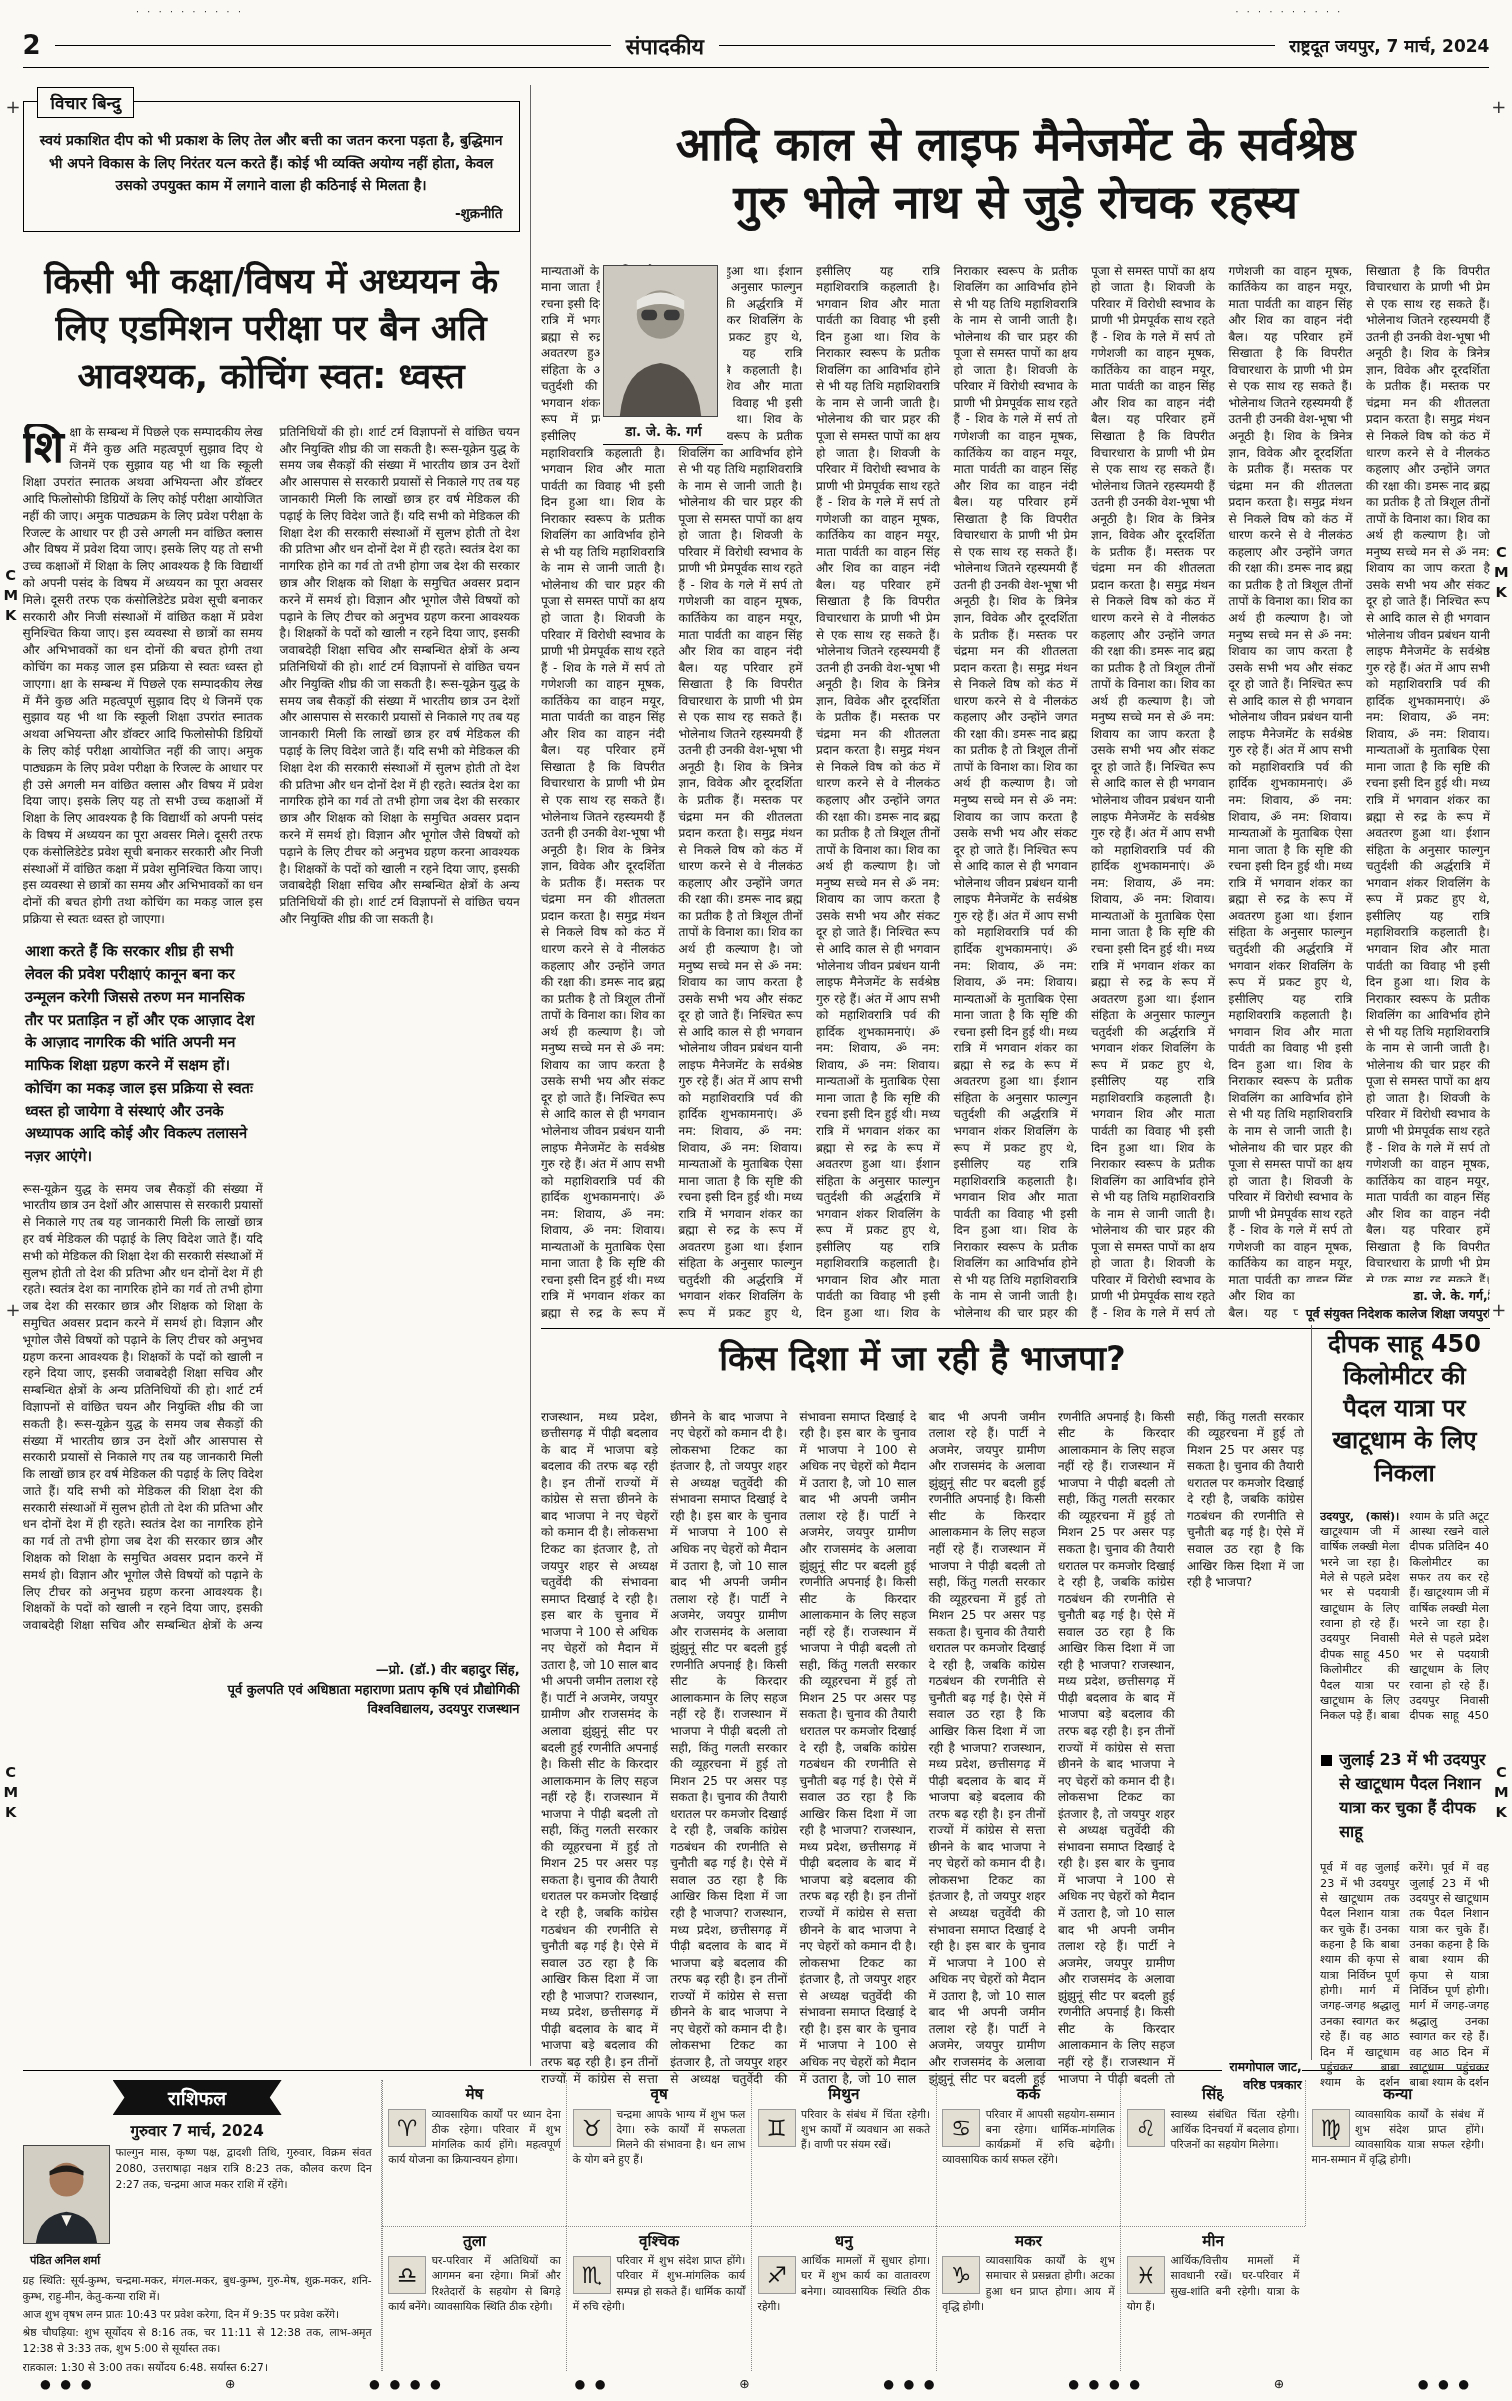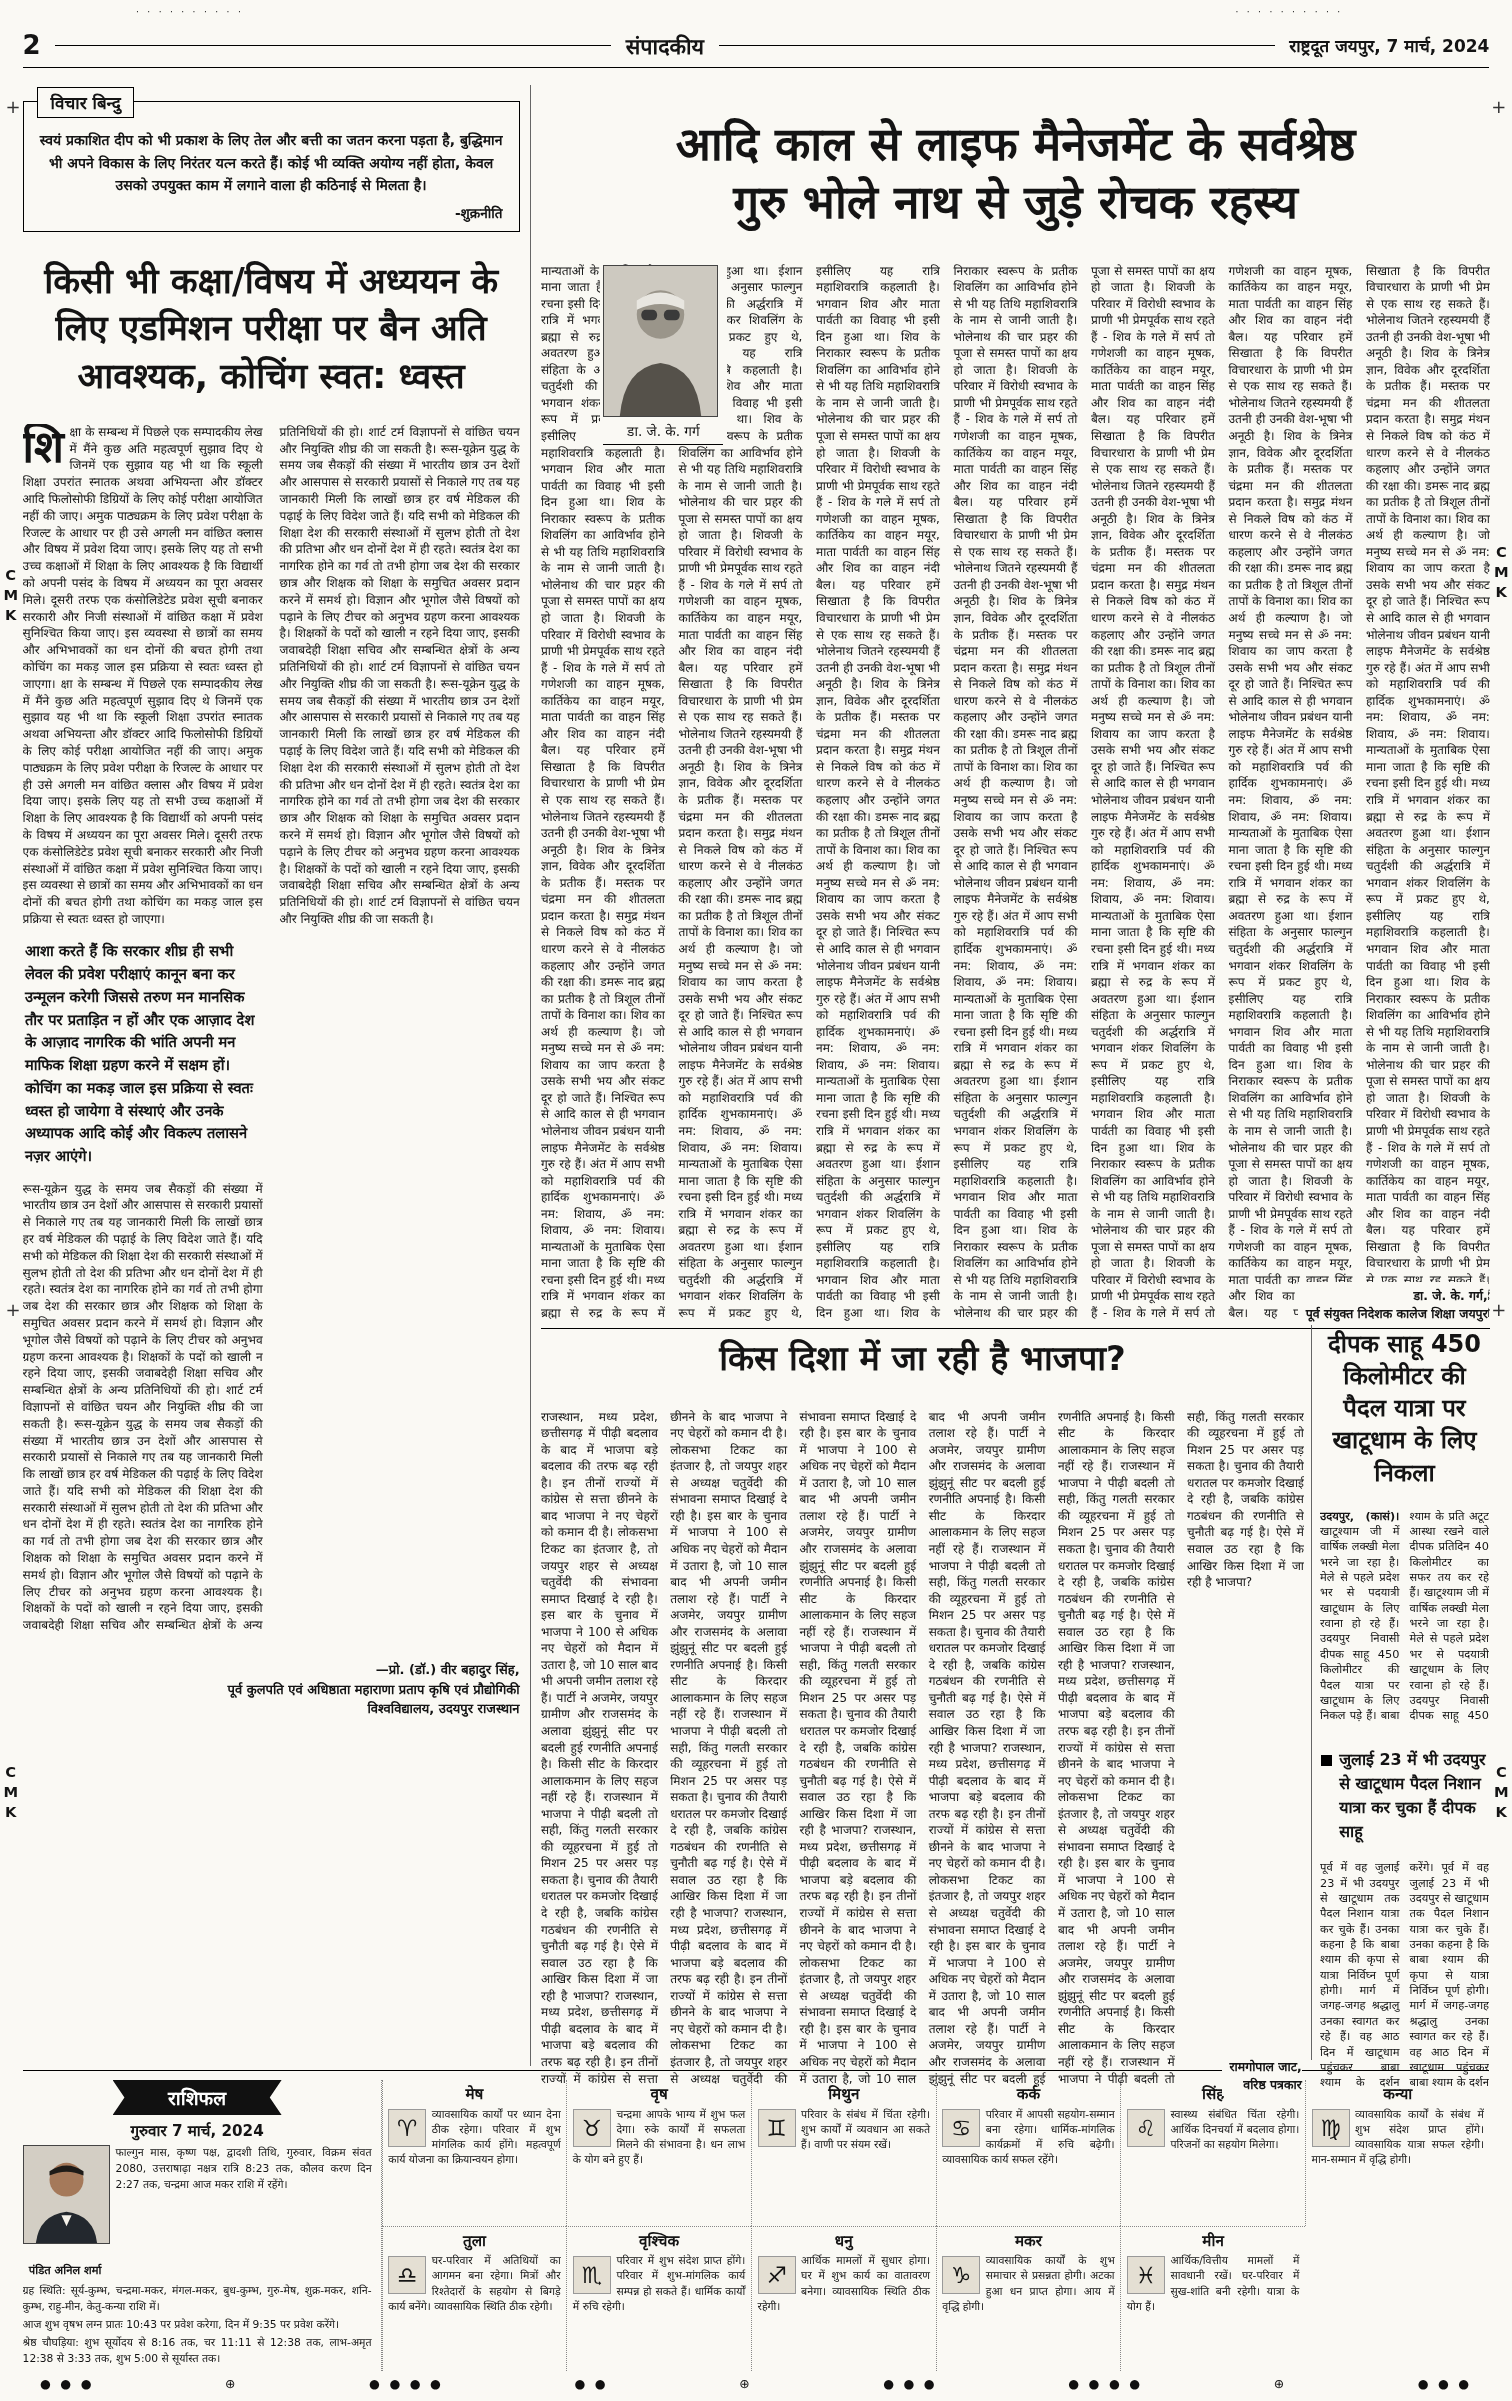--- a/index.html
+++ b/index.html
@@ -50,21 +50,21 @@
   .lead{position:absolute;left:541px;top:85px;width:949px;}
   .lead-headline{font-size:46px;font-weight:bold;text-align:center;line-height:1.26;}
   .lead-bodywrap{position:relative;margin-top:16px;height:1065px;border-bottom:1.1px solid #000;}
   .lead-body{
     height:100%;column-count:7;column-gap:13.6px;column-fill:auto;
     font-size:12px;line-height:1.38;text-align:justify;overflow:hidden;
   }
   .photo-block{position:absolute;background:#faf9f4;z-index:3;}
   .photo-frame{border:0.6px solid #444;background:#cfcbc2;overflow:hidden;}
   .photo-frame svg{display:block;width:100%;height:100%;}
-  .photo-caption{font-weight:normal;font-size:13.6px;text-align:center;padding:4.5px 1.1px 3.4px;border-bottom:1.1px solid #000;}
+  .photo-caption{font-weight:bold;font-size:13.6px;text-align:center;padding:4.5px 1.1px 3.4px;border-bottom:1.1px solid #000;}
   .lead-photo{left:59px;top:2.3px;width:120px;padding:0 3.4px 1.1px;}
   .lead-photo .photo-frame{width:113px;height:150px;}
   .signoff{
     position:absolute;right:2.3px;bottom:2.3px;background:#faf9f4;z-index:3;
     text-align:right;font-weight:bold;font-size:12.4px;line-height:1.45;padding:4.5px 0 2.3px 8px;
   }
 
   
   .bjp{position:absolute;left:541px;top:1308px;width:763px;}
   .bjp-headline{font-size:34px;font-weight:bold;text-align:center;line-height:1.3;}
@@ -97,21 +97,21 @@
   .rashi-banner{
     width:169px;margin:0 auto;background:#111;color:#fff;text-align:center;
     font-size:19px;font-weight:bold;padding:4.5px 0;
     clip-path:polygon(0% 0%,100% 0%,93% 50%,100% 100%,0% 100%,7% 50%);
   }
   .rashi-date{text-align:center;font-weight:bold;font-size:15.2px;margin:4.5px 0 5.6px;}
   .rashi-row{display:flex;gap:8px;}
   .pandit{width:85px;flex:0 0 auto;}
   .pandit-frame{width:85px;height:97px;border:0.6px solid #444;background:#d9d5cb;overflow:hidden;}
   .pandit-frame svg{display:block;width:100%;height:100%;}
-  .pandit-name{font-weight:bold;font-size:11.3px;text-align:center;margin-top:18px;}
+  .pandit-name{font-weight:bold;font-size:11.3px;text-align:center;margin-top:8px;font-family:Liberation Serif, serif;}
   .panchang-main{flex:1;font-size:10.7px;line-height:1.5;text-align:justify;}
   .panchang-lines{margin-top:5.6px;font-size:10.7px;line-height:1.5;text-align:justify;}
   .panchang-lines p{margin:0 0 2.3px;}
   .rashi-grid{flex:1;display:grid;grid-template-columns:repeat(6,1fr);grid-template-rows:1fr 1fr;}
   .sign-cell{border-left:0.6px dotted #888;padding:3.4px 5.6px;overflow:hidden;}
   .sign-cell.row2{border-top:0.6px dotted #888;}
   .sign-name{text-align:center;font-weight:bold;font-size:15.2px;margin-bottom:3.4px;}
   .sign-icon{
     float:left;width:36px;height:36px;background:#e4dfd3;border:0.6px solid #999;
     margin:2.3px 5.6px 1.1px 0;display:flex;align-items:center;justify-content:center;font-size:22.6px;

